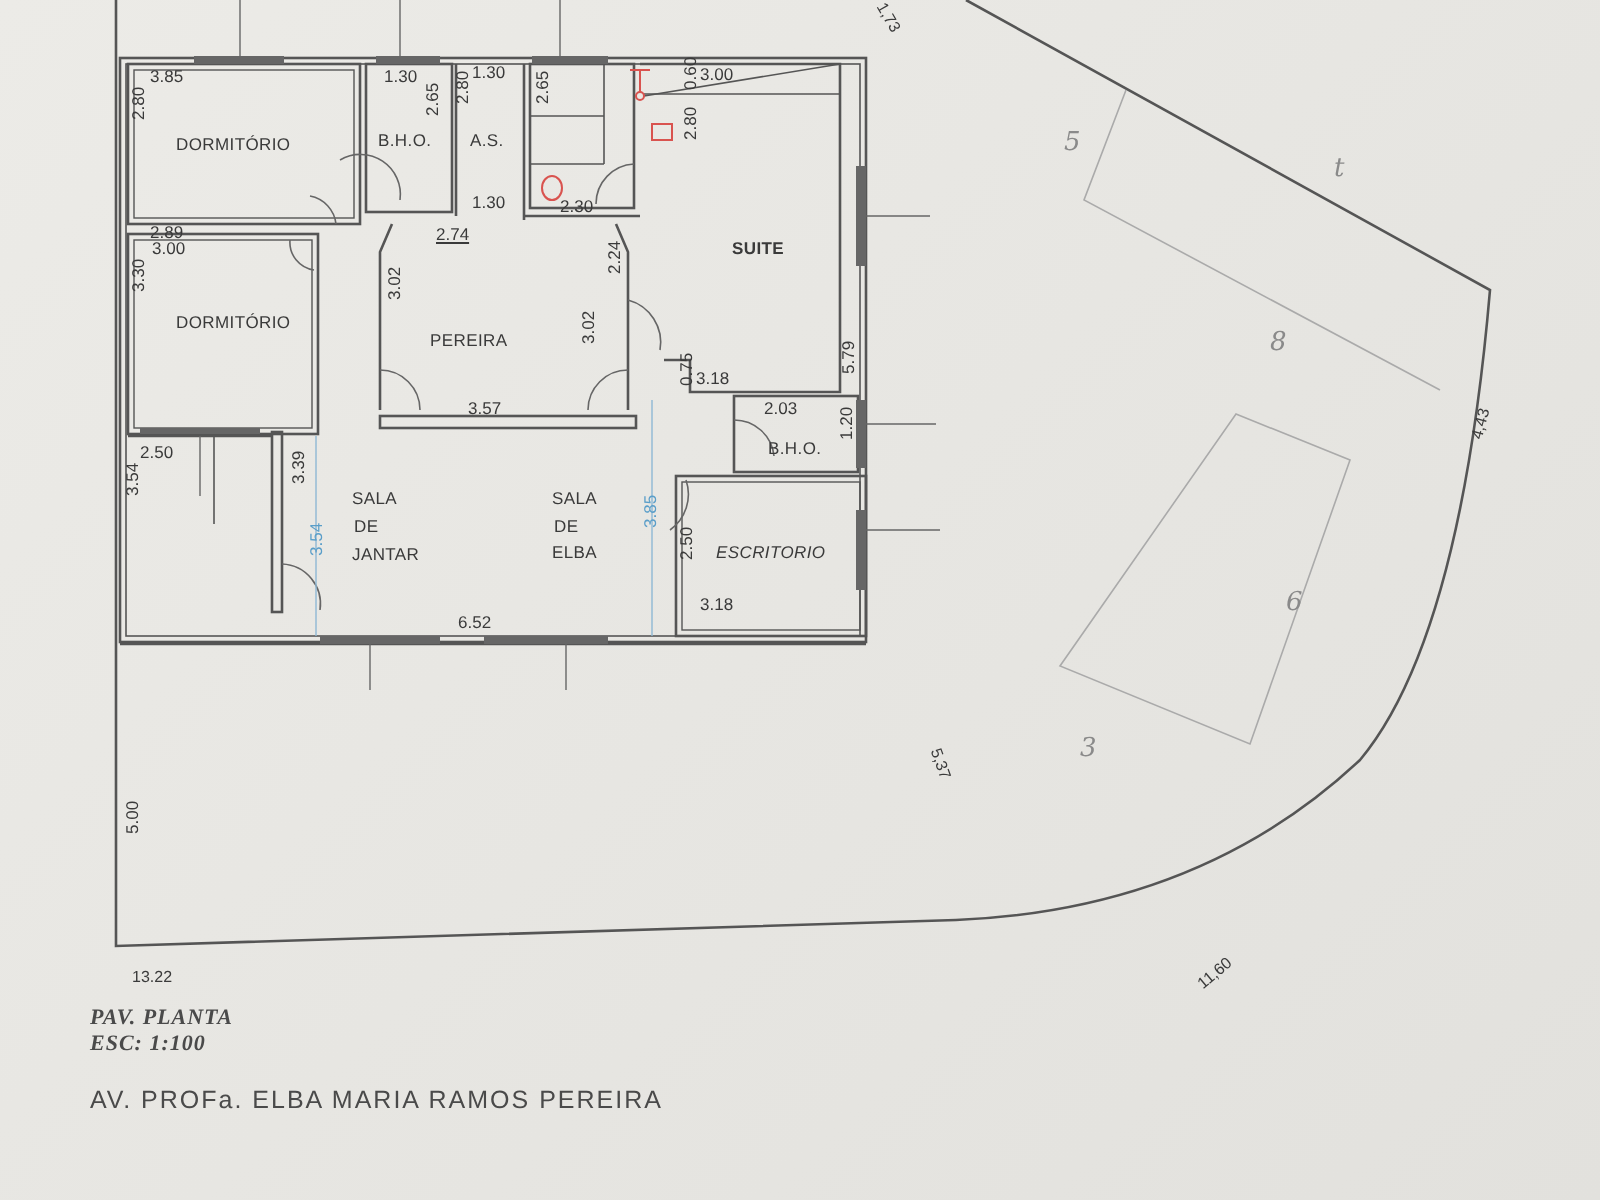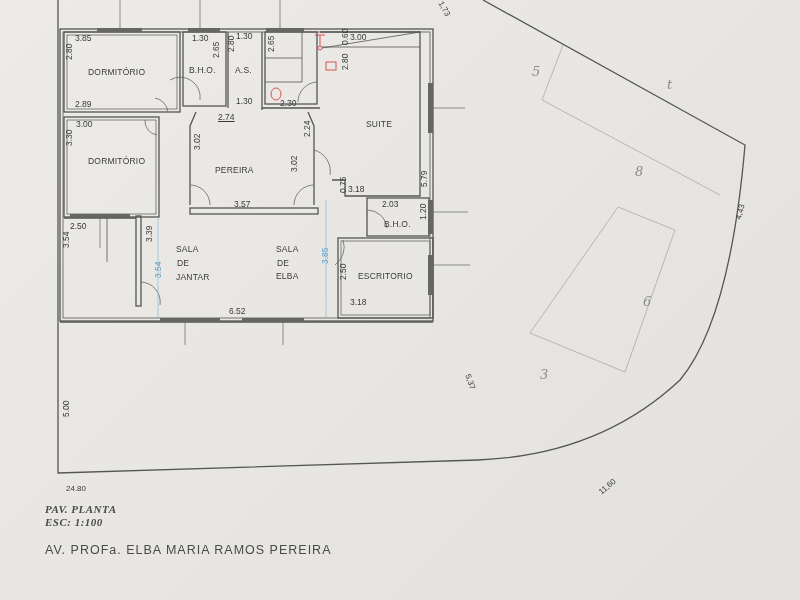--- a/index.html
+++ b/index.html
@@ -118,35 +118,35 @@
 
   <g fill="none" stroke="#aaa" stroke-width="0.8">
     <polyline points="563,45 542,100 720,195"></polyline>
     <polygon points="618,207 675,230 625,372 530,333"></polygon>
   </g>
 </svg>
 
 <div class="lbl room" style="left:88px;top:68px;">DORMITÓRIO</div>
 <div class="lbl room" style="left:189px;top:66px;">B.H.O.</div>
 <div class="lbl room" style="left:235px;top:66px;text-align:center;">A.S.</div>
-<div class="lbl room" style="left:366px;top:120px;">SUITE</div>
+<div class="lbl room" style="left:366px;top:120px;font-weight:bold;">SUITE</div>
 <div class="lbl room" style="left:88px;top:157px;">DORMITÓRIO</div>
 <div class="lbl room" style="left:215px;top:166px;">PEREIRA</div>
 <div class="lbl room" style="left:176px;top:245px;">SALA</div>
 <div class="lbl room" style="left:177px;top:259px;">DE</div>
 <div class="lbl room" style="left:176px;top:273px;">JANTAR</div>
 <div class="lbl room" style="left:276px;top:245px;">SALA</div>
 <div class="lbl room" style="left:277px;top:259px;">DE</div>
 <div class="lbl room" style="left:276px;top:272px;">ELBA</div>
 <div class="lbl room" style="left:384px;top:220px;">B.H.O.</div>
-<div class="lbl room" style="left:358px;top:272px;">ESCRITORIO</div>
+<div class="lbl room" style="left:358px;top:272px;font-style:italic;">ESCRITORIO</div>
 
 <div class="lbl dim" style="left:75px;top:34px;">3.85</div>
 <div class="lbl dim v" style="left:65px;top:60px;">2.80</div>
-<div class="lbl dim" style="left:75px;top:100px;text-align:center;">2.89</div>
+<div class="lbl dim" style="left:75px;top:112px;text-align:center;">2.89</div>
 <div class="lbl dim" style="left:192px;top:34px;">1.30</div>
 <div class="lbl dim v" style="left:212px;top:58px;">2.65</div>
 <div class="lbl dim" style="left:236px;top:32px;">1.30</div>
 <div class="lbl dim v" style="left:227px;top:52px;">2.80</div>
 <div class="lbl dim" style="left:236px;top:97px;">1.30</div>
 <div class="lbl dim v" style="left:267px;top:52px;">2.65</div>
 <div class="lbl dim" style="left:280px;top:99px;">2.30</div>
 <div class="lbl dim v" style="left:341px;top:45px;">0.60</div>
 <div class="lbl dim" style="left:350px;top:33px;">3.00</div>
 <div class="lbl dim v" style="left:341px;top:70px;">2.80</div>
@@ -164,21 +164,21 @@
 <div class="lbl dim v" style="left:62px;top:248px;">3.54</div>
 <div class="lbl dim v" style="left:145px;top:242px;">3.39</div>
 <div class="lbl dim v blue" style="left:154px;top:278px;">3.54</div>
 <div class="lbl dim" style="left:229px;top:307px;">6.52</div>
 <div class="lbl dim v blue" style="left:321px;top:264px;">3.85</div>
 <div class="lbl dim" style="left:382px;top:200px;">2.03</div>
 <div class="lbl dim v" style="left:419px;top:220px;">1.20</div>
 <div class="lbl dim v" style="left:339px;top:280px;">2.50</div>
 <div class="lbl dim" style="left:350px;top:298px;">3.18</div>
 <div class="lbl dim v" style="left:62px;top:417px;">5.00</div>
-<div class="lbl dim" style="left:66px;top:485px;font-size:8px;">24.80</div>
+<div class="lbl dim" style="left:66px;top:485px;font-size:8px;">13.22</div>
 <div class="lbl dim" style="left:598px;top:483px;transform:rotate(-40deg);font-size:8px;">11,60</div>
 <div class="lbl dim" style="left:462px;top:378px;transform:rotate(70deg);font-size:8px;">5,37</div>
 <div class="lbl dim" style="left:733px;top:208px;transform:rotate(-75deg);font-size:8px;">4,43</div>
 <div class="lbl dim" style="left:436px;top:5px;transform:rotate(60deg);font-size:8px;">1,73</div>
 
 <div class="lbl hand" style="left:532px;top:65px;">5</div>
 <div class="lbl hand" style="left:667px;top:78px;">t</div>
 <div class="lbl hand" style="left:635px;top:165px;">8</div>
 <div class="lbl hand" style="left:643px;top:295px;">6</div>
 <div class="lbl hand" style="left:540px;top:368px;">3</div>

